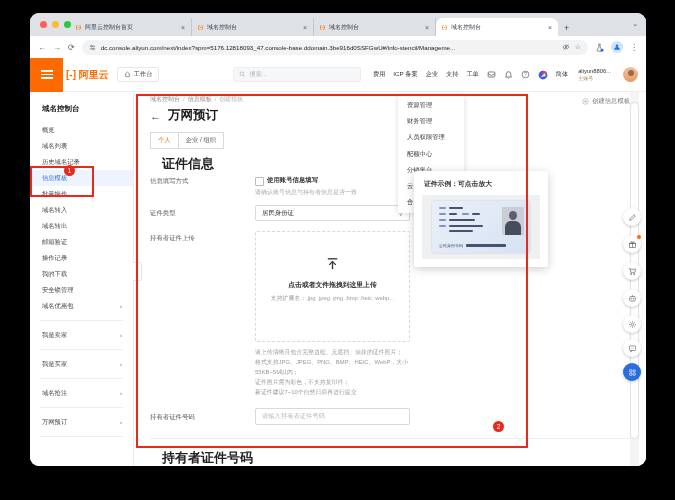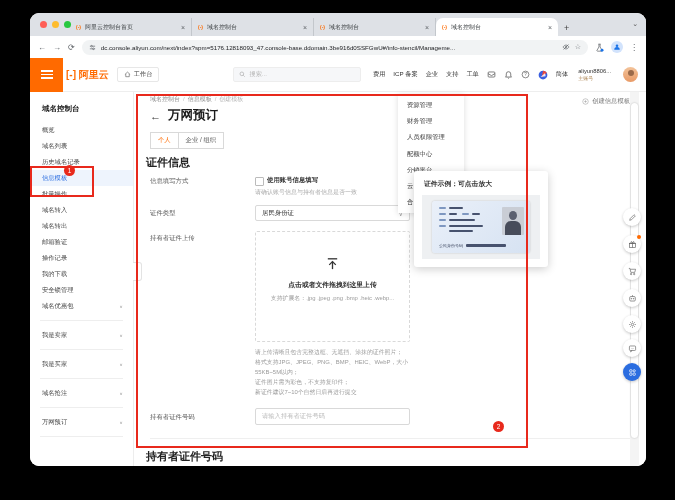--- a/index.html
+++ b/index.html
@@ -66,21 +66,21 @@
   .crumbs .sep{margin:0 3px;color:#c0c0c0;}
   .crumbs .cur{color:#b5b5b5;}
   .titlerow{position:absolute;left:16px;top:15px;display:flex;align-items:center;gap:7px;}
   .backarr{font-size:11px;color:#333;}
   .ptitle{font-size:12.5px;font-weight:bold;color:#1a1a1a;}
   .createlink{position:absolute;right:16px;top:5px;font-size:6.3px;color:#777;display:flex;
               align-items:center;gap:3px;}
   .seg{position:absolute;left:16px;top:40px;display:flex;font-size:6.3px;}
   .segbtn{border:1px solid #d9d9d9;padding:3px 7px;color:#555;background:#fff;}
   .segbtn.sel{color:#ff6a00;border-right:none;}
-  .sect{position:absolute;left:12px;font-size:11px;font-weight:bold;color:#222;}
+  .sect{position:absolute;left:28px;font-size:13px;font-weight:bold;color:#222;}
   .flabel{position:absolute;left:16px;font-size:6.4px;color:#555;}
   .cb{position:absolute;left:121px;top:85px;width:7px;height:7px;border:1px solid #bbb;
       border-radius:1px;background:#fff;}
   .cblabel{position:absolute;left:133px;top:84px;font-size:6.4px;color:#333;font-weight:bold;}
   .cbhint{position:absolute;left:121px;top:96px;font-size:6px;color:#aaa;}
   .select{position:absolute;left:121px;top:113px;width:155px;height:16px;border:1px solid #d9d9d9;
           border-radius:2px;font-size:6.4px;color:#333;display:flex;align-items:center;
           padding-left:6px;box-sizing:border-box;}
   .select .chev{position:absolute;right:6px;color:#999;font-size:6px;}
   .upload{position:absolute;left:121px;top:139px;width:155px;height:111px;border:1px dashed #d9d9d9;

